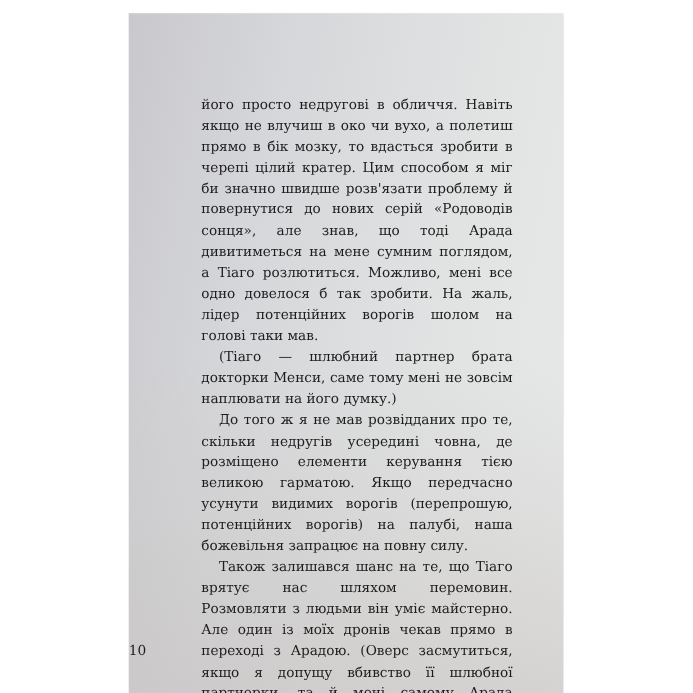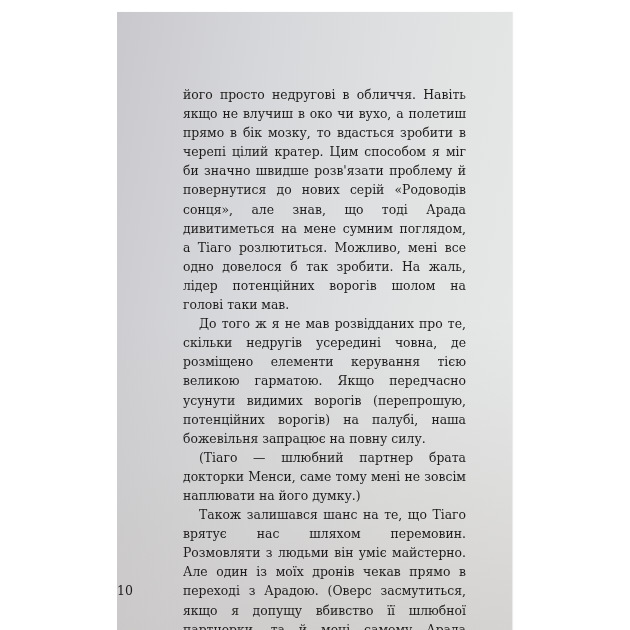--- a/index.html
+++ b/index.html
@@ -62,19 +62,19 @@
       color: #1e1c1c;
       z-index: 1;
     }
   </style>
 </head>
 <body>
 
 <div class="page">
   <div class="text-block">
     <p class="para no-indent">його просто недругові в обличчя. Навіть якщо не влучиш в око чи вухо, а полетиш прямо в бік мозку, то вдасться зробити в черепі цілий кратер. Цим способом я міг би значно швидше розв'язати проблему й повернутися до нових серій «Родоводів сонця», але знав, що тоді Арада дивитиметься на мене сумним поглядом, а Тіаго розлютиться. Можливо, мені все одно довелося б так зробити. На жаль, лідер потенційних ворогів шолом на голові таки мав.</p>
+    <p class="para indent">(Тіаго — шлюбний партнер брата докторки Менси, саме тому мені не зовсім наплювати на його думку.)</p>
     <p class="para indent">До того ж я не мав розвідданих про те, скільки недругів усередині човна, де розміщено елементи керування тією великою гарматою. Якщо передчасно усунути видимих ворогів (перепрошую, потенційних ворогів) на палубі, наша божевільня запрацює на повну силу.</p>
-    <p class="para indent">(Тіаго — шлюбний партнер брата докторки Менси, саме тому мені не зовсім наплювати на його думку.)</p>
     <p class="para indent">Також залишався шанс на те, що Тіаго врятує нас шляхом перемовин. Розмовляти з людьми він уміє майстерно. Але один із моїх дронів чекав прямо в переході з Арадою. (Оверс засмутиться, якщо я допущу вбивство її шлюбної партнерки, та й мені самому Арада подобається.)</p>
 
   </div>
   <div class="page-number">10</div>
 </div>
 
 </body></html>

